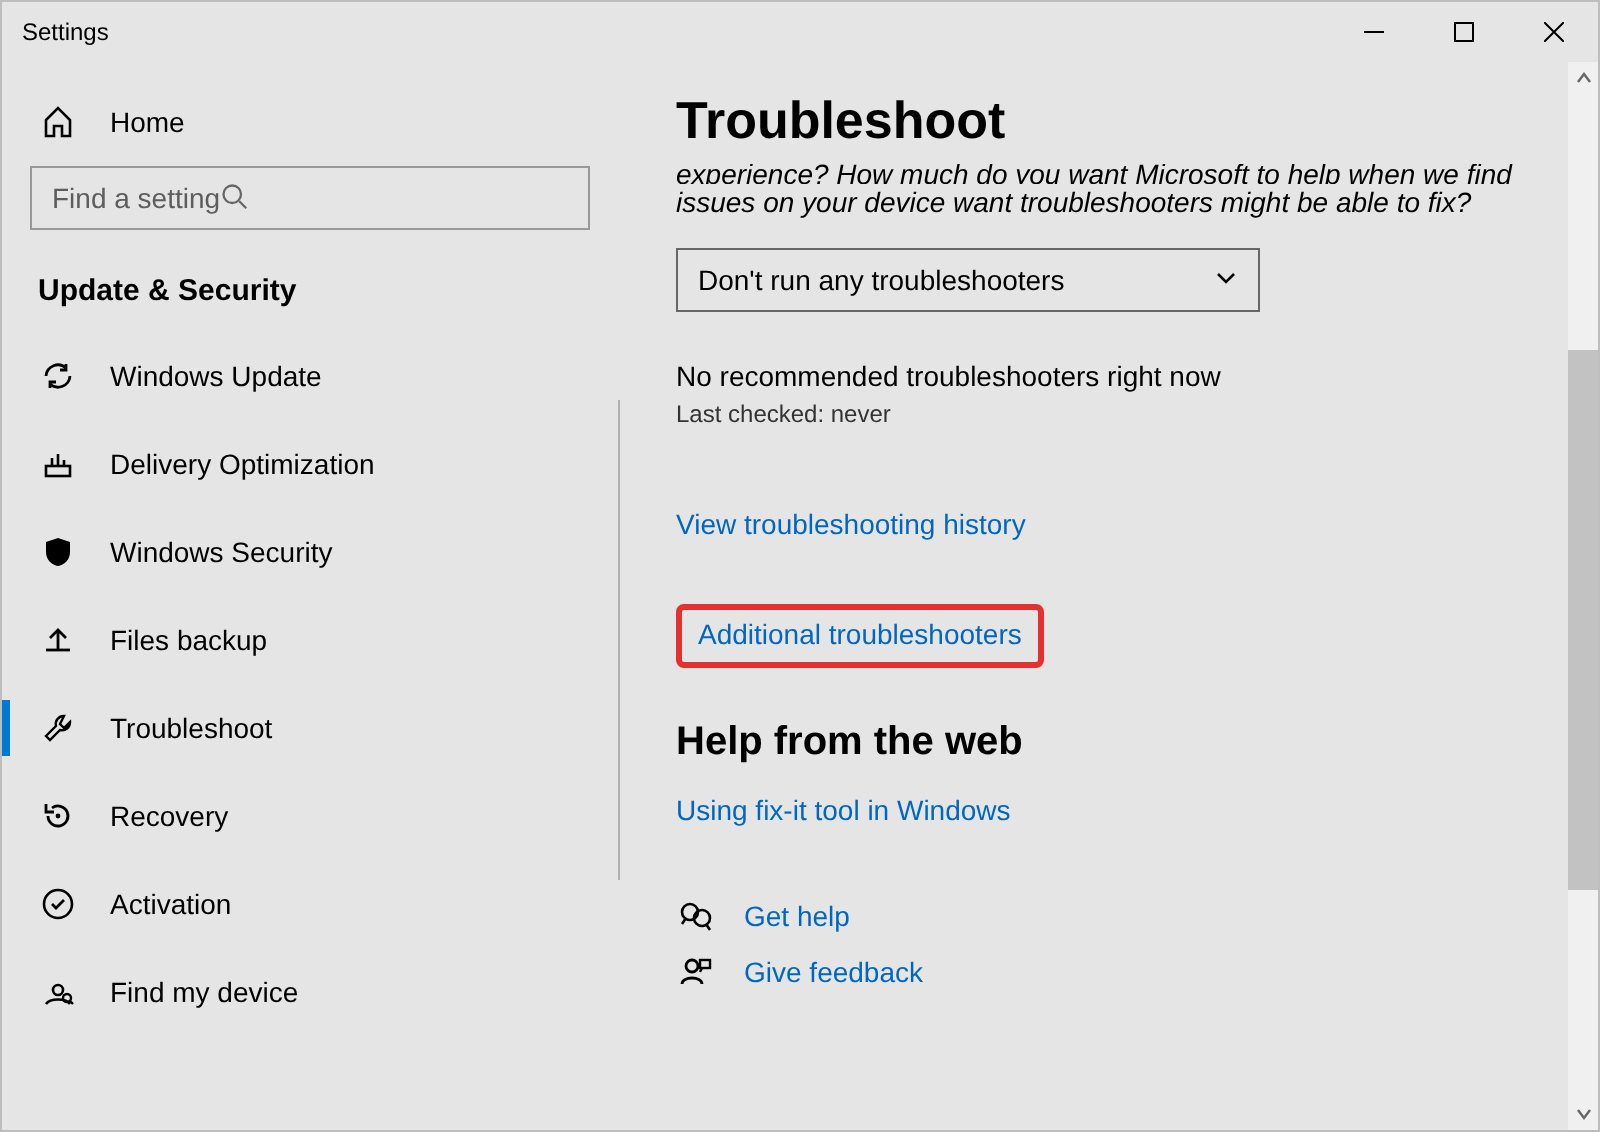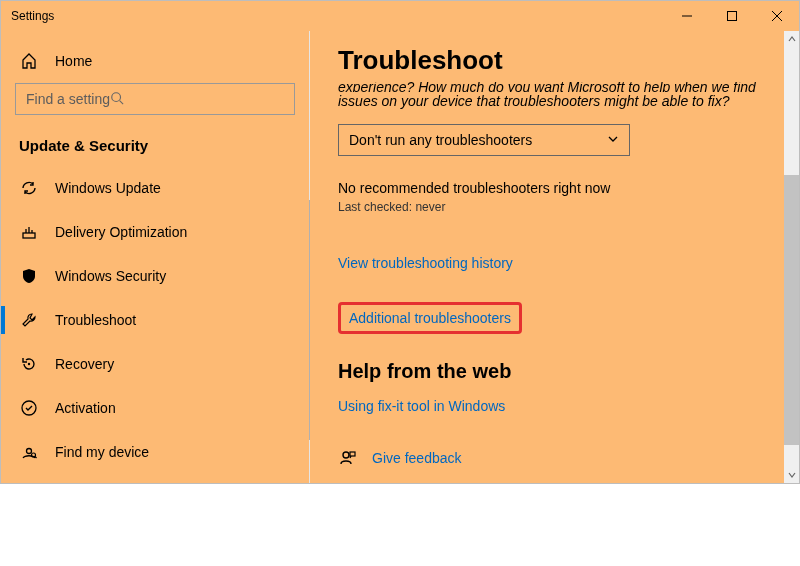--- a/index.html
+++ b/index.html
@@ -1,17 +1,17 @@
 <!DOCTYPE html>
 <html><head>
 <meta charset="utf-8">
 <style>
   * { margin: 0; padding: 0; box-sizing: border-box; font-family: "Segoe UI", Arial, sans-serif; }
   html, body { width: 800px; height: 566px; overflow: hidden; background: #fff; color: #000; }
-  .window { width: 800px; height: 484px; border: 1px solid #bdbdbd; background: #fdba74; display: flex; flex-direction: column; }
+  .window { width: 800px; height: 566px; border: 1px solid #bdbdbd; background: #e5e5e5; display: flex; flex-direction: column; }
   .titlebar { height: 30px; display: flex; align-items: center; justify-content: space-between; padding-left: 10px; }
   .titlebar .title { font-size: 12px; color: #000; }
   .titlebar .controls { display: flex; }
   .titlebar .control { width: 45px; height: 30px; display: flex; align-items: center; justify-content: center; }
   .titlebar .control svg, .titlebar .control span { color: #000; }
   .body { flex: 1; display: flex; overflow: hidden; }
   .sidebar { width: 309px; border-right: 1px solid #e5e5e5; display: flex; flex-direction: column; padding-top: 12px; }
   .home-row { display: flex; padding: 10px 18px 10px 18px; font-size: 14px; }
   .home-row .hicon { width: 20px; margin-right: 16px; display:flex; align-items:center; justify-content:center;}
   .search-wrap { padding: 4px 14px 14px 14px; }
@@ -119,20 +119,29 @@
 
         <div class="nav-item">
           <span class="nicon">
             <svg width="18" height="18" viewBox="0 0 18 18">
                 <path d="M9 2 L15 4 V9 C15 13 12 15.5 9 16 C6 15.5 3 13 3 9 V4 Z" fill="#000"></path>
               </svg>
           </span>
           <span>Windows Security</span>
         </div>
 
+        <div class="nav-item">
+          <span class="nicon">
+            <svg width="18" height="18" viewBox="0 0 18 18">
+                <path d="M9 14 V4 M5 8 L9 4 L13 8" fill="none" stroke="#000" stroke-width="1.4"></path>
+                <path d="M3 14 H15" stroke="#000" stroke-width="1.4"></path>
+              </svg>
+          </span>
+          <span>Files backup</span>
+        </div>
 
         <div class="nav-item active">
           <span class="nicon">
             <svg width="18" height="18" viewBox="0 0 18 18">
                 <path d="M12 3 a4 4 0 0 0 -4 5 L3 13 l2 2 5 -5 a4 4 0 0 0 5 -4 l-3 3 -2 -2 z" fill="none" stroke="#000" stroke-width="1.2"></path>
               </svg>
           </span>
           <span>Troubleshoot</span>
         </div>
 
@@ -172,21 +181,21 @@
       </div>
     </div>
 
     <div class="main">
       <h1>Troubleshoot</h1>
 
       <div class="cut-text">
         <div class="hiddenline" style="height:10px; overflow:hidden; position:relative;">
           <span style="position:absolute; bottom:-6px;">experience? How much do you want Microsoft to help when we find</span>
         </div>
-        <div>issues on your device that troubleshooters might be able to fix?</div>
+        <div>issues on your device want troubleshooters might be able to fix?</div>
       </div>
 
       <div class="dropdown">
         <span>Don't run any troubleshooters</span>
         <span>
           <svg width="12" height="12" viewBox="0 0 12 12">
               <path d="M2 4 L6 8 L10 4" fill="none" stroke="#000" stroke-width="1.3"></path>
             </svg>
         </span>
       </div>
@@ -202,20 +211,31 @@
         <a class="textlink">Additional troubleshooters</a>
       </div>
 
       <div class="help-head">Help from the web</div>
       <a class="textlink">Using fix-it tool in Windows</a>
 
       <div class="footlinks">
         <div class="footlink">
           <span class="ficon">
             <svg width="18" height="18" viewBox="0 0 18 18">
+                <circle cx="6" cy="7" r="4" fill="none" stroke="#000" stroke-width="1.3"></circle>
+                <path d="M4 10 L2 13" stroke="#000" stroke-width="1.3"></path>
+                <circle cx="12" cy="10" r="4" fill="none" stroke="#000" stroke-width="1.3"></circle>
+                <path d="M14 13 L16 16" stroke="#000" stroke-width="1.3"></path>
+              </svg>
+          </span>
+          <a class="textlink">Get help</a>
+        </div>
+        <div class="footlink">
+          <span class="ficon">
+            <svg width="18" height="18" viewBox="0 0 18 18">
                 <circle cx="7" cy="6" r="3" fill="none" stroke="#000" stroke-width="1.4"></circle>
                 <path d="M2 15 C2 11 12 11 12 15" fill="none" stroke="#000" stroke-width="1.4"></path>
                 <rect x="11" y="3" width="5" height="4" fill="none" stroke="#000" stroke-width="1.2"></rect>
                 <path d="M12 7 L11 9" stroke="#000" stroke-width="1.2"></path>
               </svg>
           </span>
           <a class="textlink">Give feedback</a>
         </div>
       </div>
 

